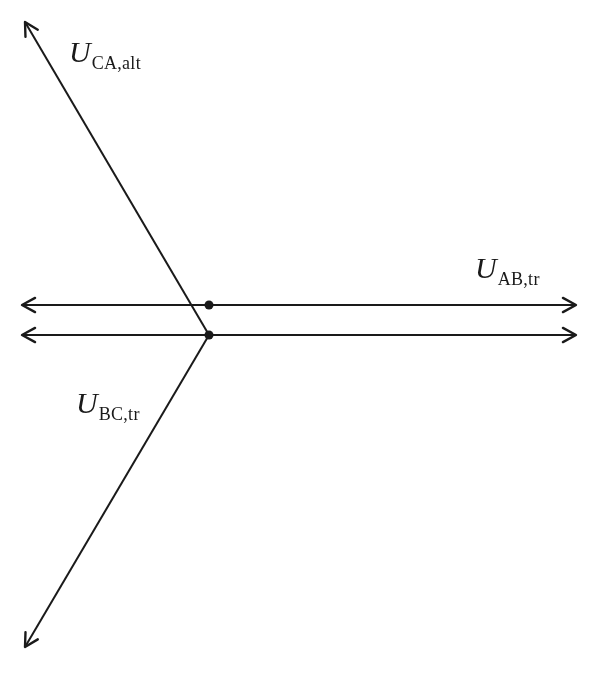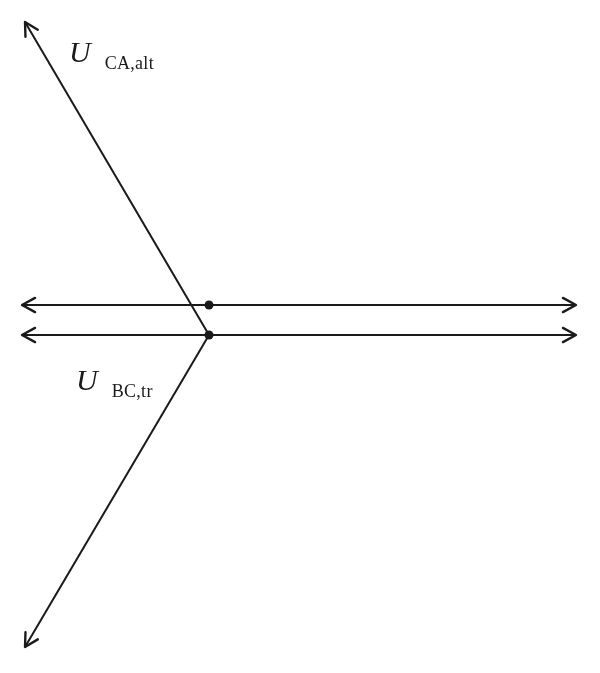--- a/index.html
+++ b/index.html
@@ -30,21 +30,21 @@
     user-select: none;
   }
   .vlabel .sym {
     font-style: italic;
     font-size: 30px;
   }
   .vlabel .sub {
     font-style: normal;
     font-size: 18px;
     vertical-align: -7px;
-    margin-left: 14px;
+    margin-left: 1px;
     letter-spacing: 0.3px;
   }
 </style>
 </head>
 <body>
 
 <div class="canvas">
 
   <svg class="diagram-svg" viewBox="0 0 600 673" xmlns="http://www.w3.org/2000/svg">
     <defs>
@@ -63,20 +63,23 @@
 
     <circle cx="209" cy="305" r="4.5" fill="#1a1a1a"></circle>
     <circle cx="209" cy="335" r="4.5" fill="#1a1a1a"></circle>
   </svg>
 
   <div class="vlabel" style="left:69px; top:37px">
     <span class="sym">U</span><span class="sub">CA,alt</span>
   </div>
 
 
+  <div class="vlabel" style="left:475px; top:253px">
+    <span class="sym">U</span><span class="sub">AB,tr</span>
+  </div>
 
 
-  <div class="vlabel" style="left:76px; top:365px">
+  <div class="vlabel" style="left:76px; top:388px">
     <span class="sym">U</span><span class="sub">BC,tr</span>
   </div>
 
 
 </div>
 
 </body></html>

